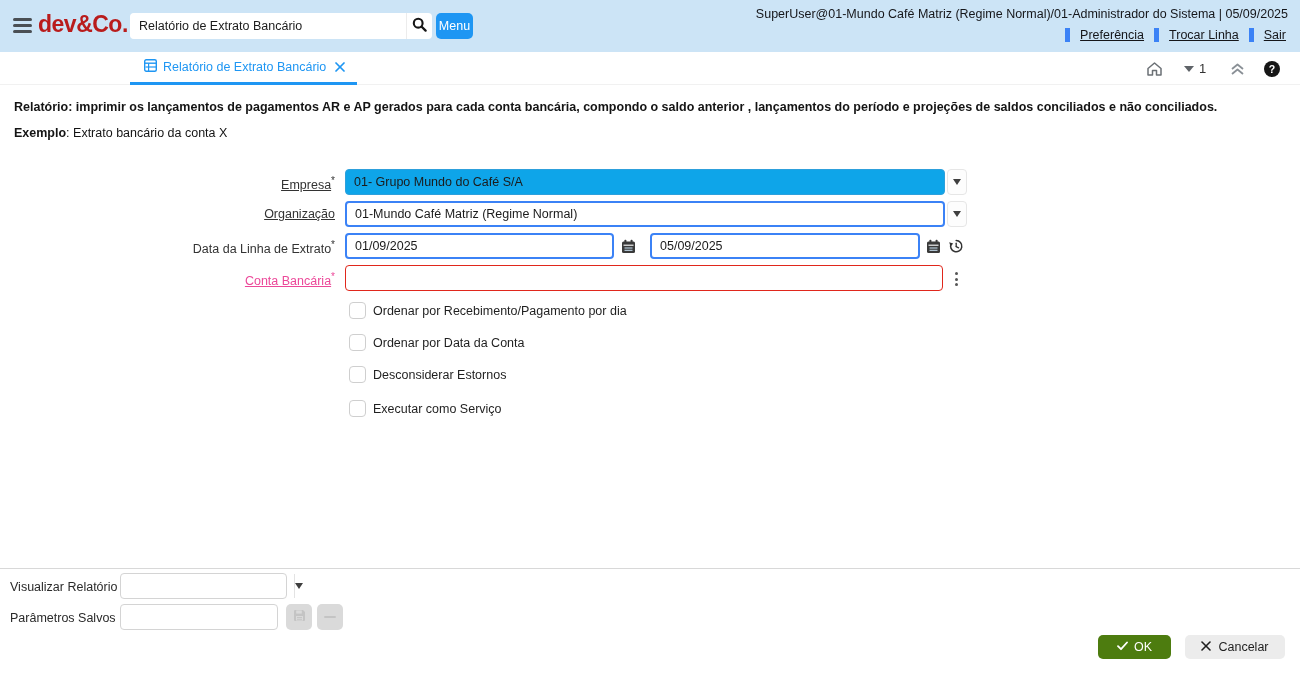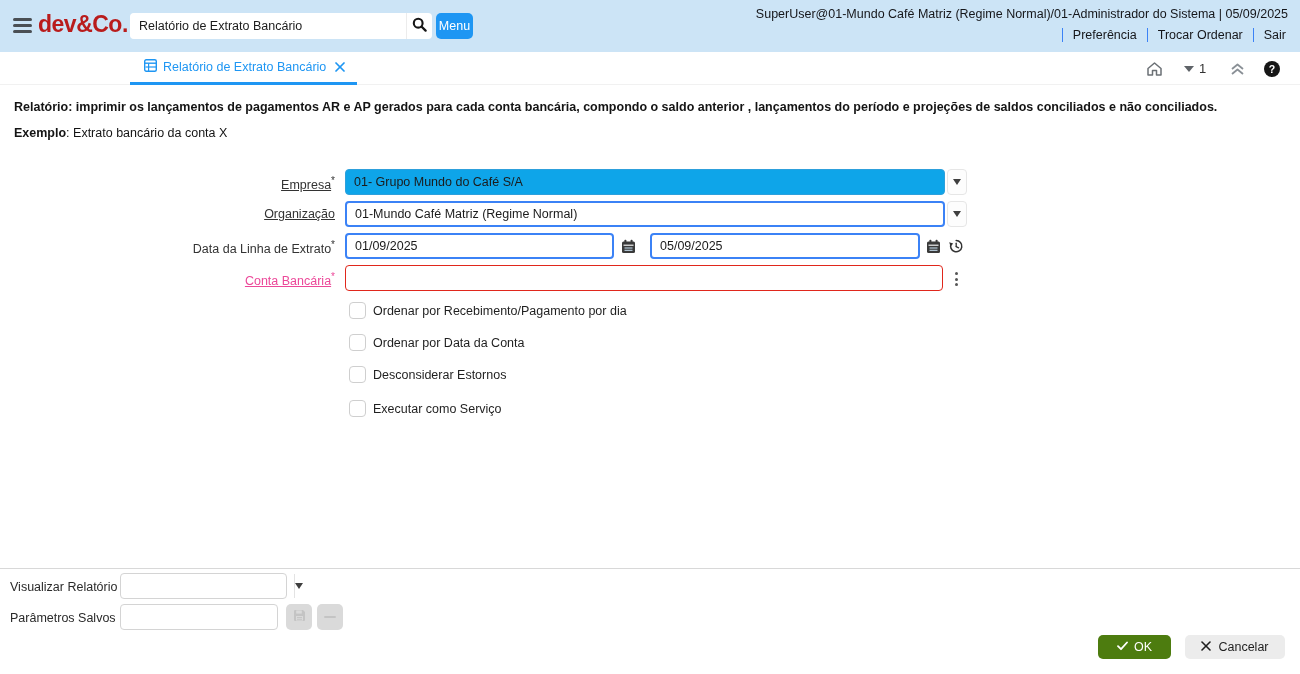--- a/index.html
+++ b/index.html
@@ -17,21 +17,21 @@
     border-right:none; border-radius:4px 0 0 4px; background:#fff; padding:0 8px; font-size:12.5px;
     font-family:"Liberation Sans", sans-serif; color:#1b1b1b; outline:none; }
   .search-btn { position:absolute; left:406px; top:13px; width:26px; height:26px; background:#fff;
     border-left:1px solid #ececec; border-radius:0 4px 4px 0; display:flex; align-items:center; justify-content:center; cursor:pointer; }
   .menu-btn { position:absolute; left:436px; top:13px; width:37px; height:26px; background:#1e96f3; color:#fff;
     border:none; border-radius:5px; font-size:12.5px; font-family:"Liberation Sans", sans-serif;
     display:flex; align-items:center; justify-content:center; cursor:pointer; }
   .hdr-right { position:absolute; right:12px; top:7px; text-align:right; }
   .hdr-user { font-size:12.5px; color:#15161a; }
   .hdr-links { margin-top:7px; font-size:12.5px; color:#15161a; display:flex; justify-content:flex-end; }
-  .hlink { padding:0 10px; border-left:1px solid #3b82f6; cursor:pointer; }
+  .hlink { padding:0 10px; border-left:5px solid #3b82f6; cursor:pointer;text-decoration:underline; }
   .hlink:last-child { padding-right:2px; }
   
   .tabbar { position:absolute; left:0; top:52px; width:1300px; height:33px; background:#fff; border-bottom:1px solid #f1f1f1; }
   .tab-workspace { position:absolute; left:14px; top:0; height:33px; line-height:33px; font-size:12.5px; color:#5f6368; cursor:pointer; }
   .tab-active { position:absolute; left:130px; top:0; height:33px; padding:0 12px 0 14px; display:flex; align-items:center;
     gap:6px; font-size:12.5px; color:#1e96f3; border-bottom:3px solid #1e96f3; cursor:pointer; }
   .tab-close { display:flex; align-items:center; margin-left:3px; cursor:pointer; }
   .tb-ico { position:absolute; top:0; height:33px; display:flex; align-items:center; cursor:pointer; }
   .home-ico { left:1146px; }
   .count-ico { left:1184px; gap:5px; font-size:13px; color:#333; }
@@ -95,21 +95,21 @@
             <circle cx="6.2" cy="6.2" r="4.4" fill="none" stroke="#161616" stroke-width="2.1"></circle>
             <line x1="9.7" y1="9.7" x2="13.6" y2="13.6" stroke="#161616" stroke-width="2.3" stroke-linecap="round"></line>
           </svg>
       </span>
     </div>
     <button class="menu-btn">Menu</button>
     <div class="hdr-right">
       <div class="hdr-user">SuperUser@01-Mundo Café Matriz (Regime Normal)/01-Administrador do Sistema | 05/09/2025</div>
       <div class="hdr-links">
         <span class="hlink">Preferência</span>
-        <span class="hlink">Trocar Ordenar</span>
+        <span class="hlink">Trocar Linha</span>
         <span class="hlink">Sair</span>
       </div>
     </div>
   </div>
 
   <div class="tabbar">
     <div class="tab-active">
       <span>
         <svg width="13" height="13" viewBox="0 0 13 13">
             <rect x="0.7" y="0.7" width="11.6" height="11.6" rx="1.5" fill="none" stroke="#1e96f3" stroke-width="1.4"></rect>

